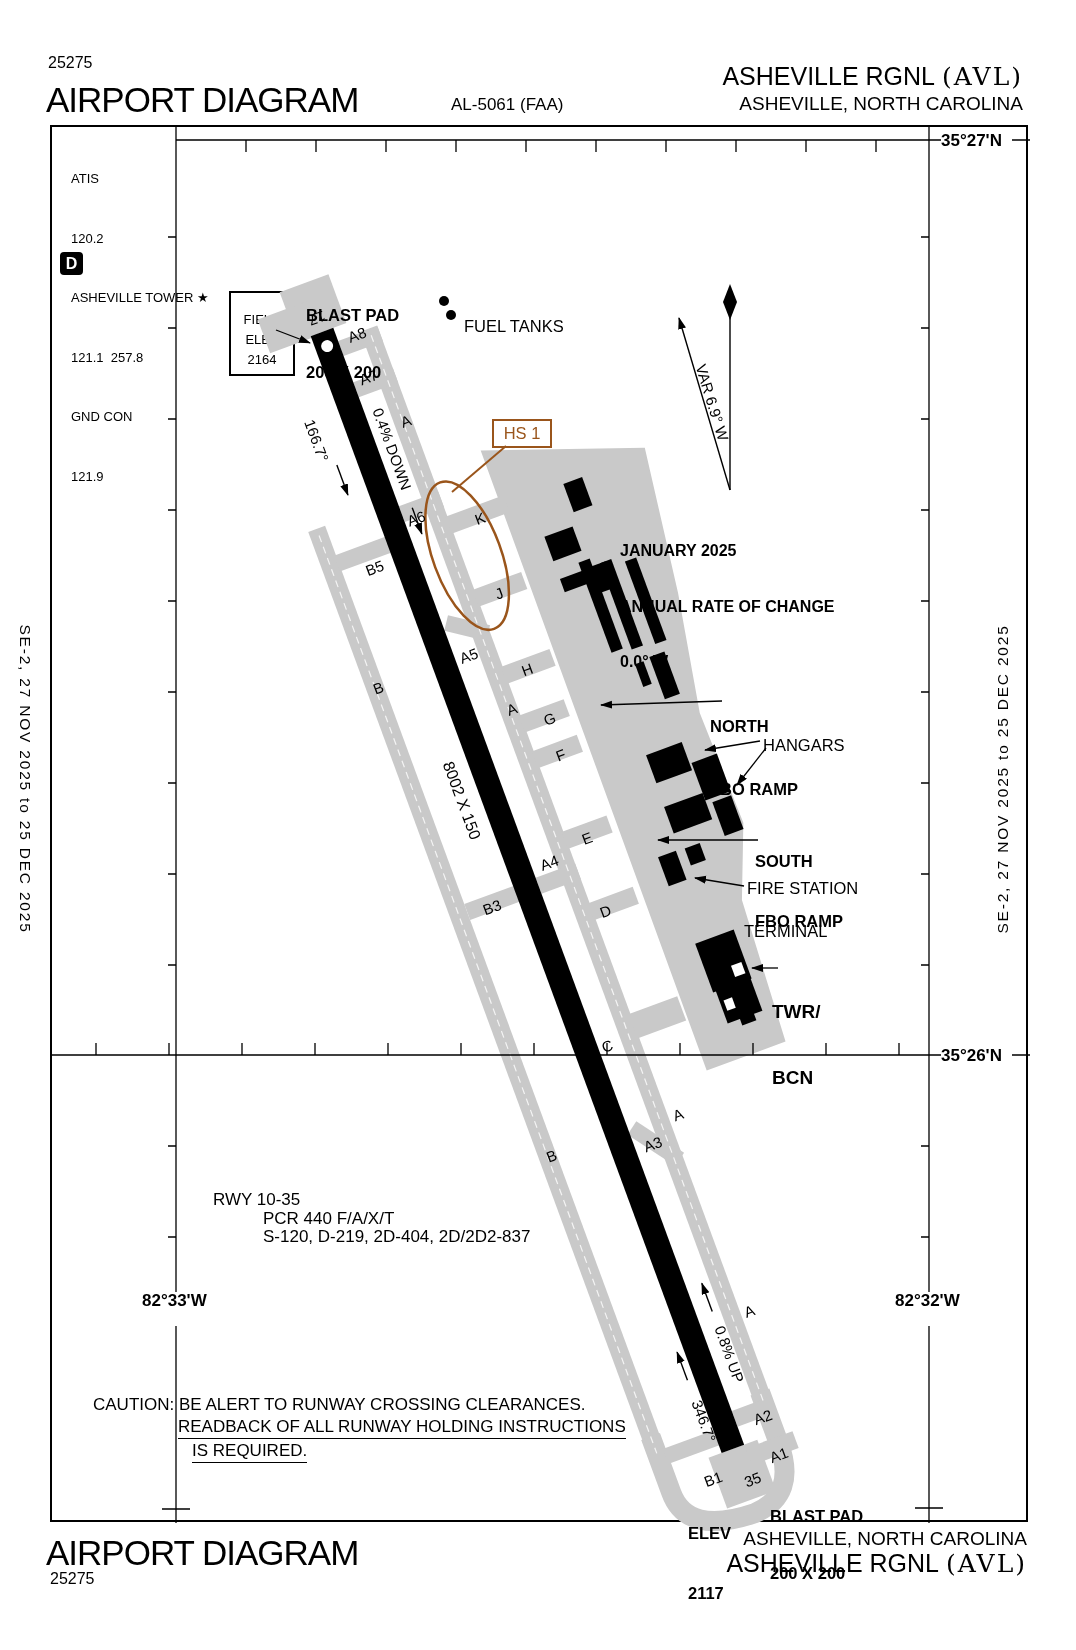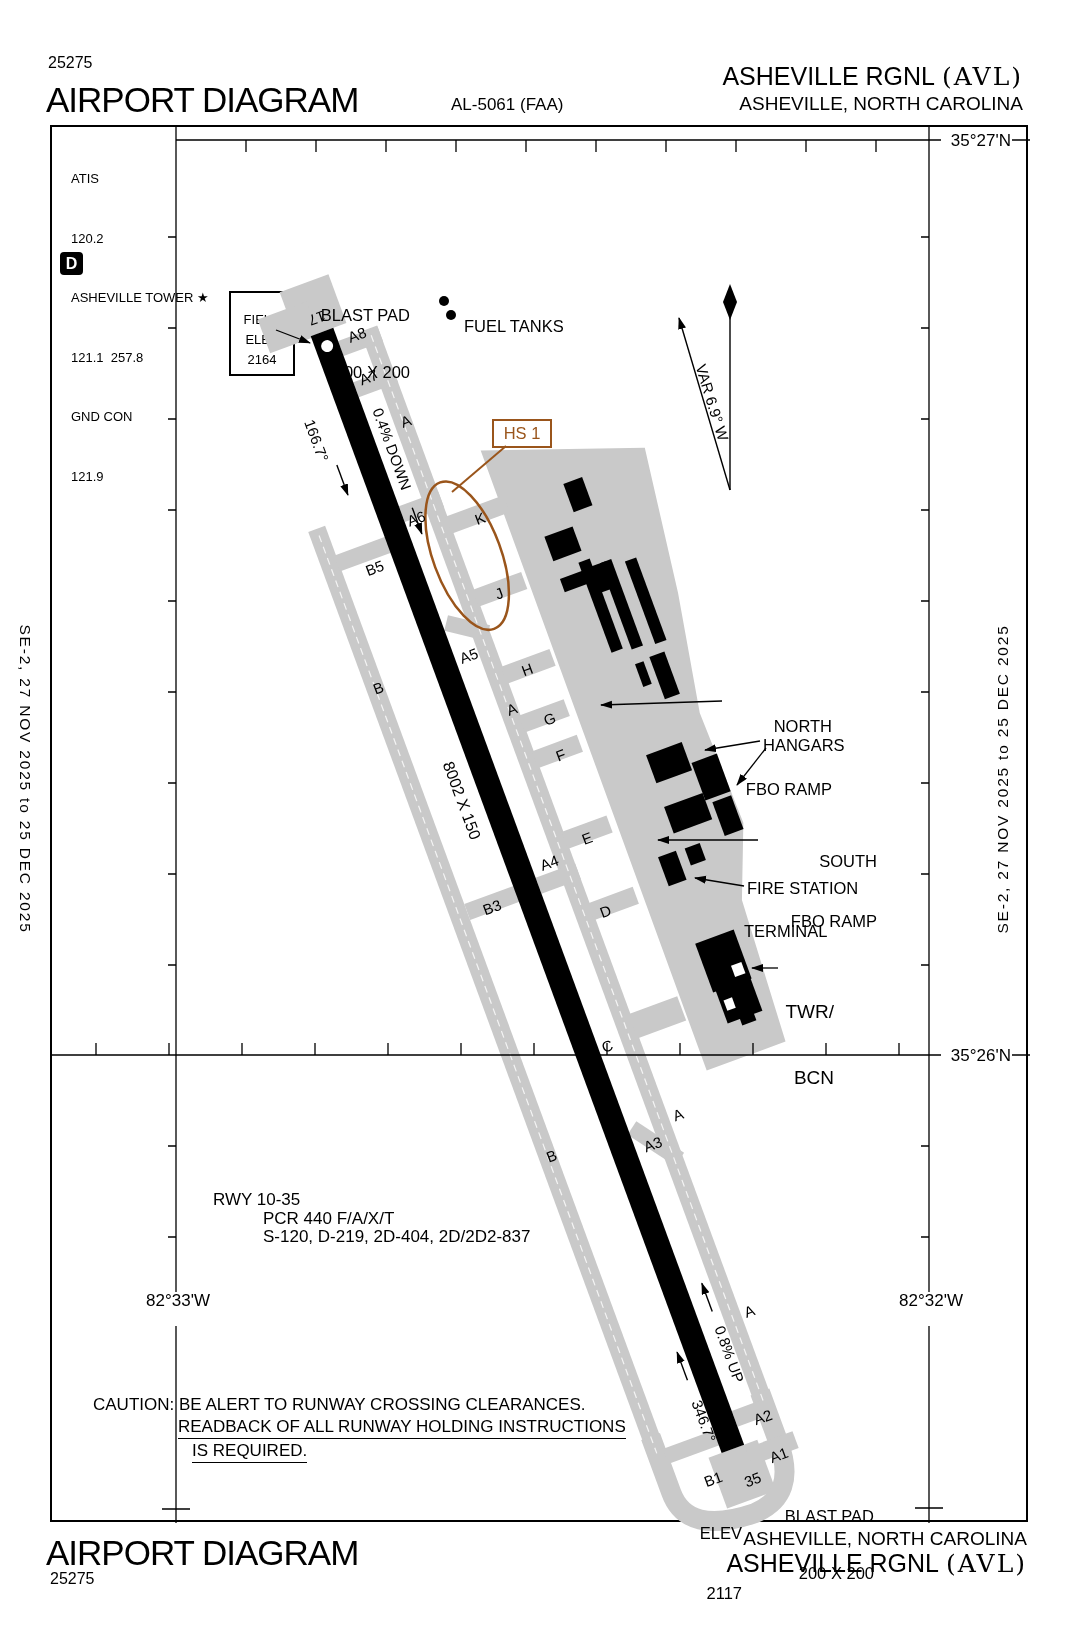--- a/index.html
+++ b/index.html
@@ -1,19 +1,19 @@
 <!DOCTYPE html>
 <html style="--pavement: #c9c9c9; --hotspot: #9a551b;"><head>
 <meta charset="utf-8">
 <style>
   html,body{margin:0;padding:0;background:#fff;}
   #page{position:relative;width:1076px;height:1650px;background:#fff;overflow:hidden;
         font-family:"Liberation Sans",sans-serif;color:#000;}
   .lbl{position:absolute;font-size:17px;line-height:1.15;white-space:pre;}
-  .ctr{text-align:right;}
+  .ctr{text-align:left;font-weight:bold;}
   .rgt{text-align:right;}
   .big{font-size:35px;letter-spacing:-1px;line-height:1;}
   .icao{font-family:"DejaVu Serif",serif;margin-left:7px;letter-spacing:2px;}
   #map-border{position:absolute;left:50px;top:125px;width:978px;height:1397px;border:2px solid #000;box-sizing:border-box;}
   #comms div{font-size:13px;line-height:20.5px;margin-left:9px;}
   #datis{position:absolute;left:60px;top:252px;width:23px;height:23px;background:#000;color:#fff;
          border-radius:4px;text-align:center;font-weight:bold;font-size:16px;line-height:23px;}
   #field-elev-box{position:absolute;left:229px;top:291px;width:62px;height:64px;border:2px solid #000;
                   text-align:center;font-size:13px;line-height:20px;padding-top:17px;box-sizing:content-box;}
   #hs1-box{position:absolute;left:492px;top:419px;width:56px;height:25px;border:2.5px solid var(--hotspot);
@@ -194,20 +194,25 @@
       <path d="M921,237 H929 M921,328 H929 M921,419 H929 M921,510 H929 M921,601 H929 M921,692 H929 M921,783 H929 M921,874 H929 M921,965 H929 M921,1146 H929 M921,1237 H929 M915,1508 H943"></path>
     </g>
   </svg>
 
   <div class="lbl ctr" style="left:306px;top:268px;width:104px;font-size:16.5px;">
     <div>BLAST PAD</div>
     <div>200 X 200</div>
   </div>
   <div class="lbl" style="left:464px;top:317px;font-size:16.5px;">FUEL TANKS</div>
   <div id="hs1-box">HS 1</div>
+  <div class="lbl ctr" style="left:620px;top:505px;width:220px;font-size:16px;line-height:18.5px;">
+    <div>JANUARY 2025</div>
+    <div>ANNUAL RATE OF CHANGE</div>
+    <div>0.0° W</div>
+  </div>
   <div class="lbl ctr" style="left:710px;top:674px;width:122px;font-size:16.5px;line-height:21px;">
     <div>NORTH</div>
     <div>FBO RAMP</div>
   </div>
   <div class="lbl" style="left:763px;top:736px;font-size:16.5px;">HANGARS</div>
   <div class="lbl ctr" style="left:755px;top:811px;width:122px;font-size:16.5px;line-height:20px;">
     <div>SOUTH</div>
     <div>FBO RAMP</div>
   </div>
   <div class="lbl" style="left:747px;top:879px;font-size:16.5px;">FIRE STATION</div>

